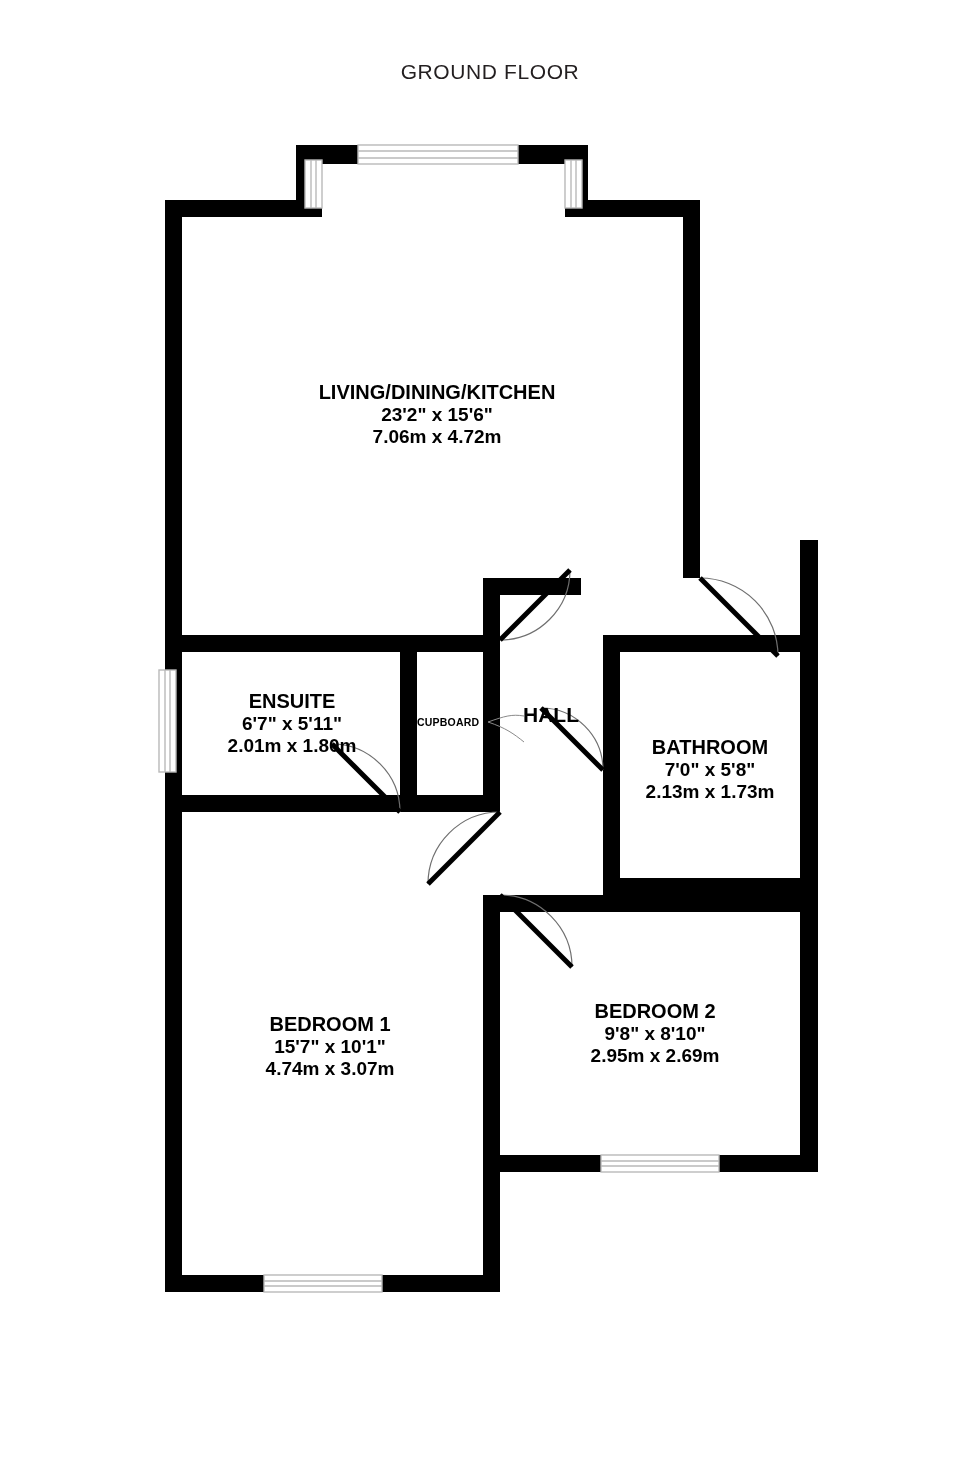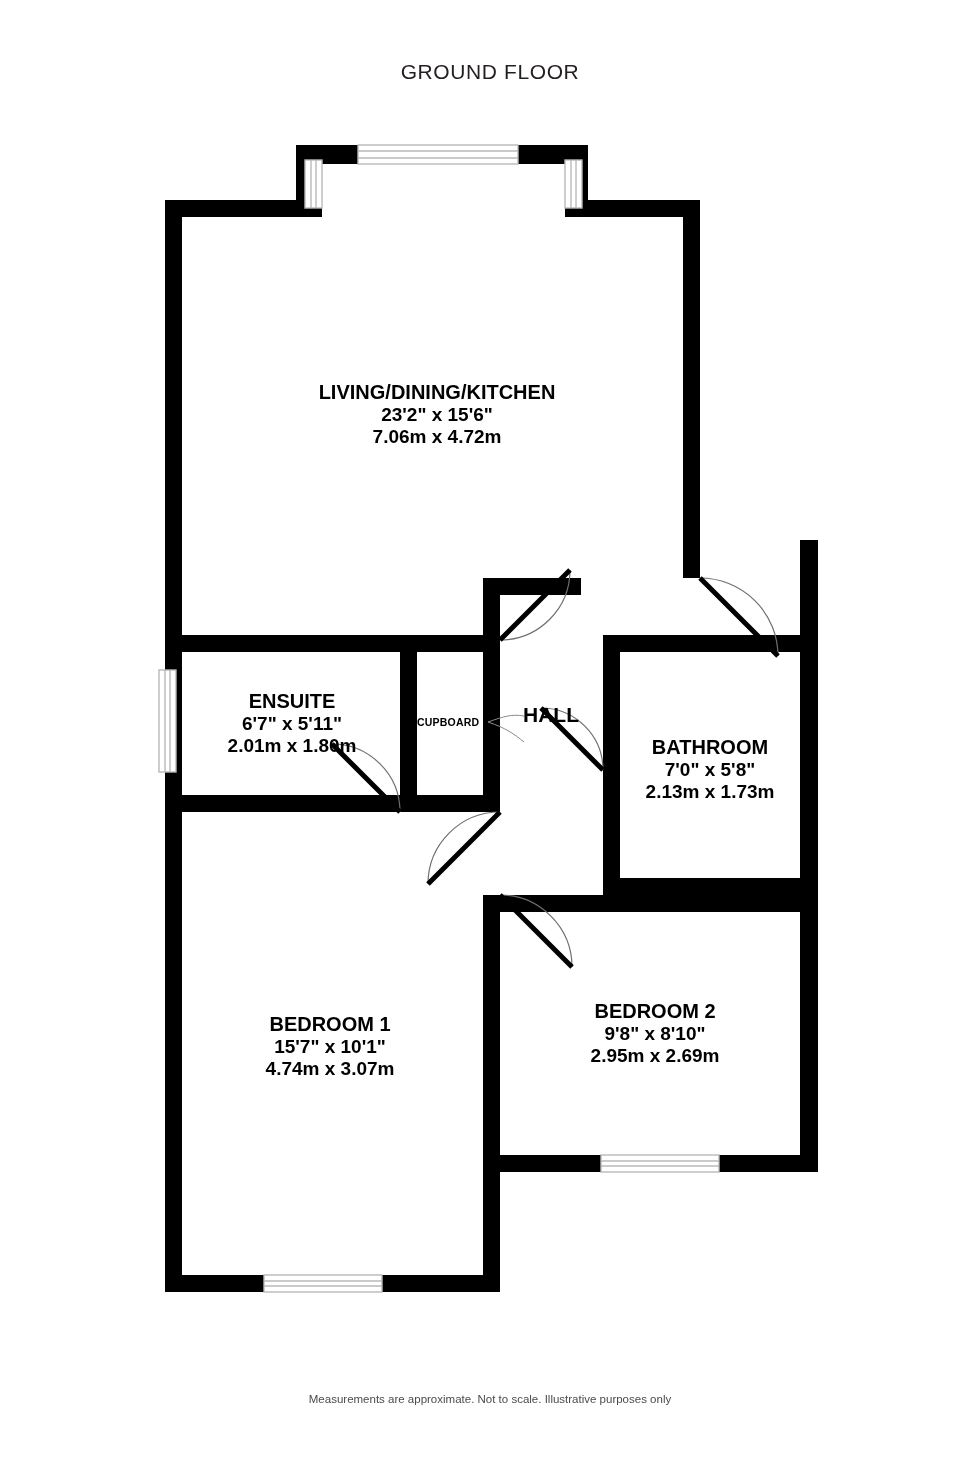--- a/index.html
+++ b/index.html
@@ -241,15 +241,14 @@
 
       <text class="hall-name" x="551" y="722" text-anchor="middle">HALL</text>
 
       <text class="cupboard-name" x="417" y="726" text-anchor="start">CUPBOARD</text>
       <path class="leader" d="M 488 722 C 505 716 512 714 524 716"></path>
       <path class="leader" d="M 488 722 C 506 728 514 734 524 742"></path>
     </g>
 
   </svg>
 
-  <div class="footer-note footer-line-1">Measurements are approximate.  Not to scale.  Illustrative purposes only</div>
 
 </div>
 
 </body></html>

